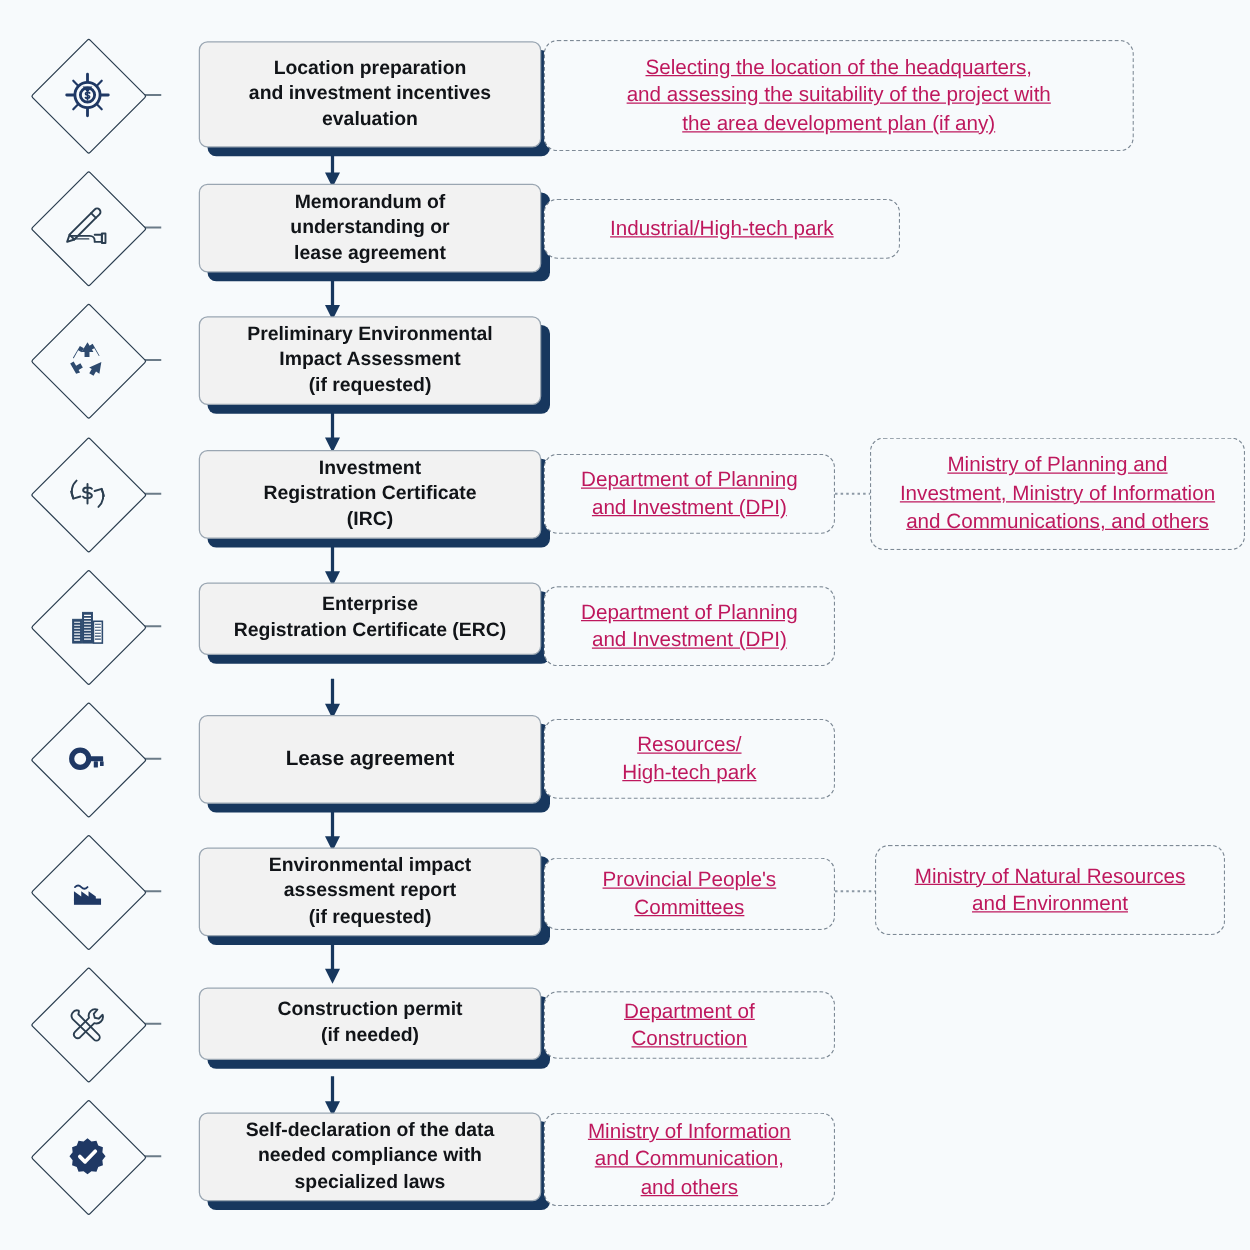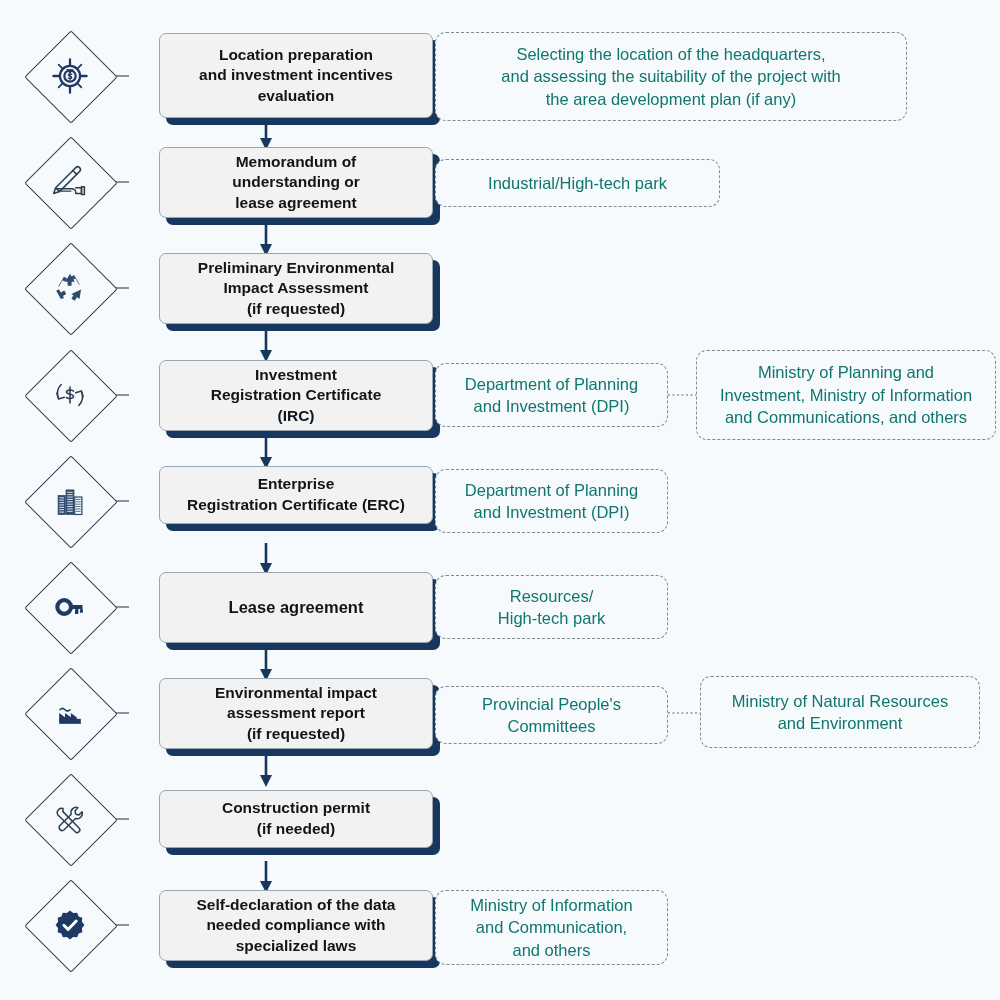--- a/index.html
+++ b/index.html
@@ -86,24 +86,25 @@
   .note {
     position: absolute;
     box-sizing: border-box;
     background: #f7fafc;
     border: 1.4px dashed #7e8a96;
     border-radius: 11px;
     display: flex;
     align-items: center;
     justify-content: center;
     text-align: center;
-    color: #0f766e;
+    color: #be185d;
     font-size: 16.5px;
     line-height: 1.36;
     padding: 6px 12px;
+    text-decoration: underline;
   }
   .note .txt { white-space: pre-line; }
 </style>
 </head>
 <body>
 
 <div id="flow">
 
   <svg class="lines" viewBox="0 0 1000 1000">
     <g stroke="#6b7b88" stroke-width="1.6" fill="none">
@@ -325,20 +326,24 @@
       <svg width="42" height="42" viewBox="0 0 48 48" fill="none" stroke="#2b3e50" stroke-width="1.7" stroke-linecap="round" stroke-linejoin="round">
         <path d="M16 12 a5 5 0 0 0 -5.5 7.8 L30 38.5 a3 3 0 0 0 4.3-4.3 L15.6 15.3 a5 5 0 0 0 .4-3.3z"></path>
         <path d="M33 11 a6 6 0 0 0 -7.6 7.6 L12.5 31.5 a3.4 3.4 0 0 0 4.8 4.8 L30.2 23.4 A6 6 0 0 0 37.8 15.8 l-3.6 3.6 -3.6-.9 -.9-3.6z"></path>
       </svg>
     </div>
   </div>
   <div class="main-box" style="top:790px;height:58px">
     <span class="txt">Construction permit
 (if needed)</span>
   </div>
+  <div class="note" style="left:435px;top:793px;width:233px;height:54px">
+    <span class="txt">Department of
+Construction</span>
+  </div>
 
   <div class="diamond-wrap" style="top:879px">
     <div class="diamond"></div>
     <div class="diamond-icon">
       <svg width="42" height="42" viewBox="0 0 48 48">
         <path fill="#1f3864" d="M24 7.5 l3.6 2.9 4.6-.5 1.6 4.3 4.3 1.6 -.5 4.6 2.9 3.6 -2.9 3.6 .5 4.6 -4.3 1.6 -1.6 4.3 -4.6-.5 -3.6 2.9 -3.6-2.9 -4.6 .5 -1.6-4.3 -4.3-1.6 .5-4.6 -2.9-3.6 2.9-3.6 -.5-4.6 4.3-1.6 1.6-4.3 4.6 .5z"></path>
         <path d="M17 24.3 l4.8 4.8 9.3-9.6" fill="none" stroke="#ffffff" stroke-width="3.4" stroke-linecap="round" stroke-linejoin="round"></path>
       </svg>
     </div>
   </div>

